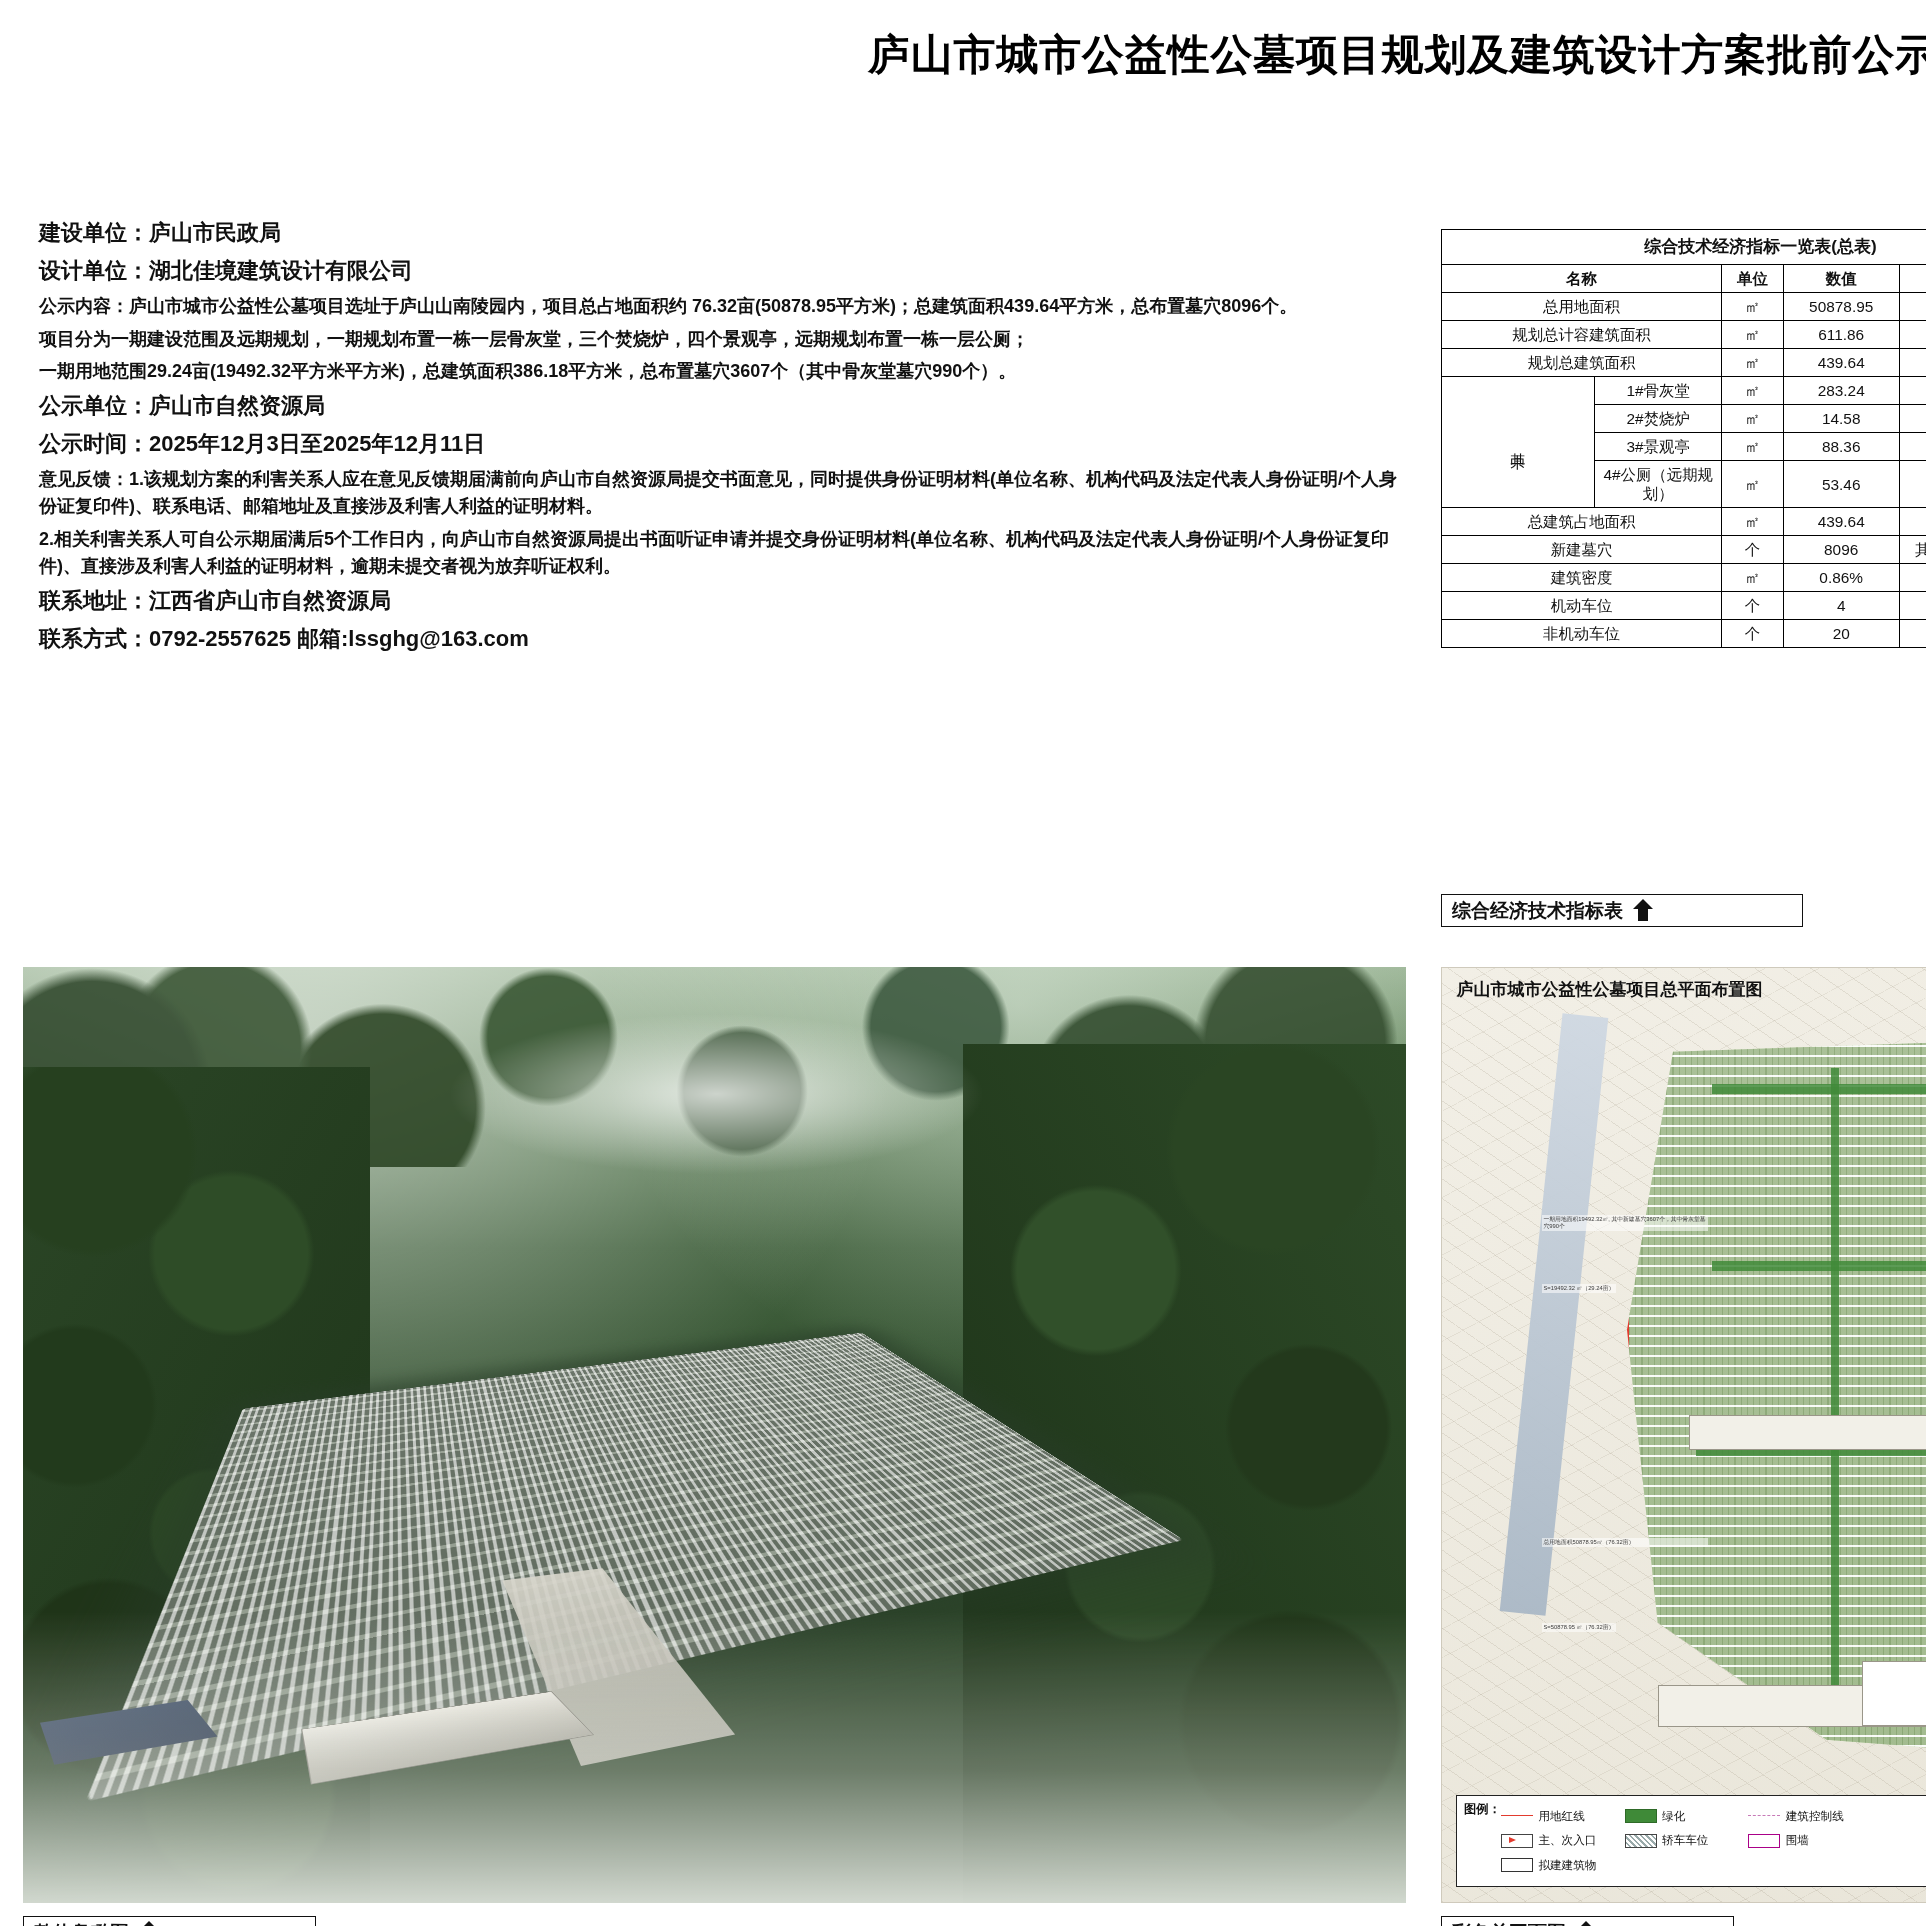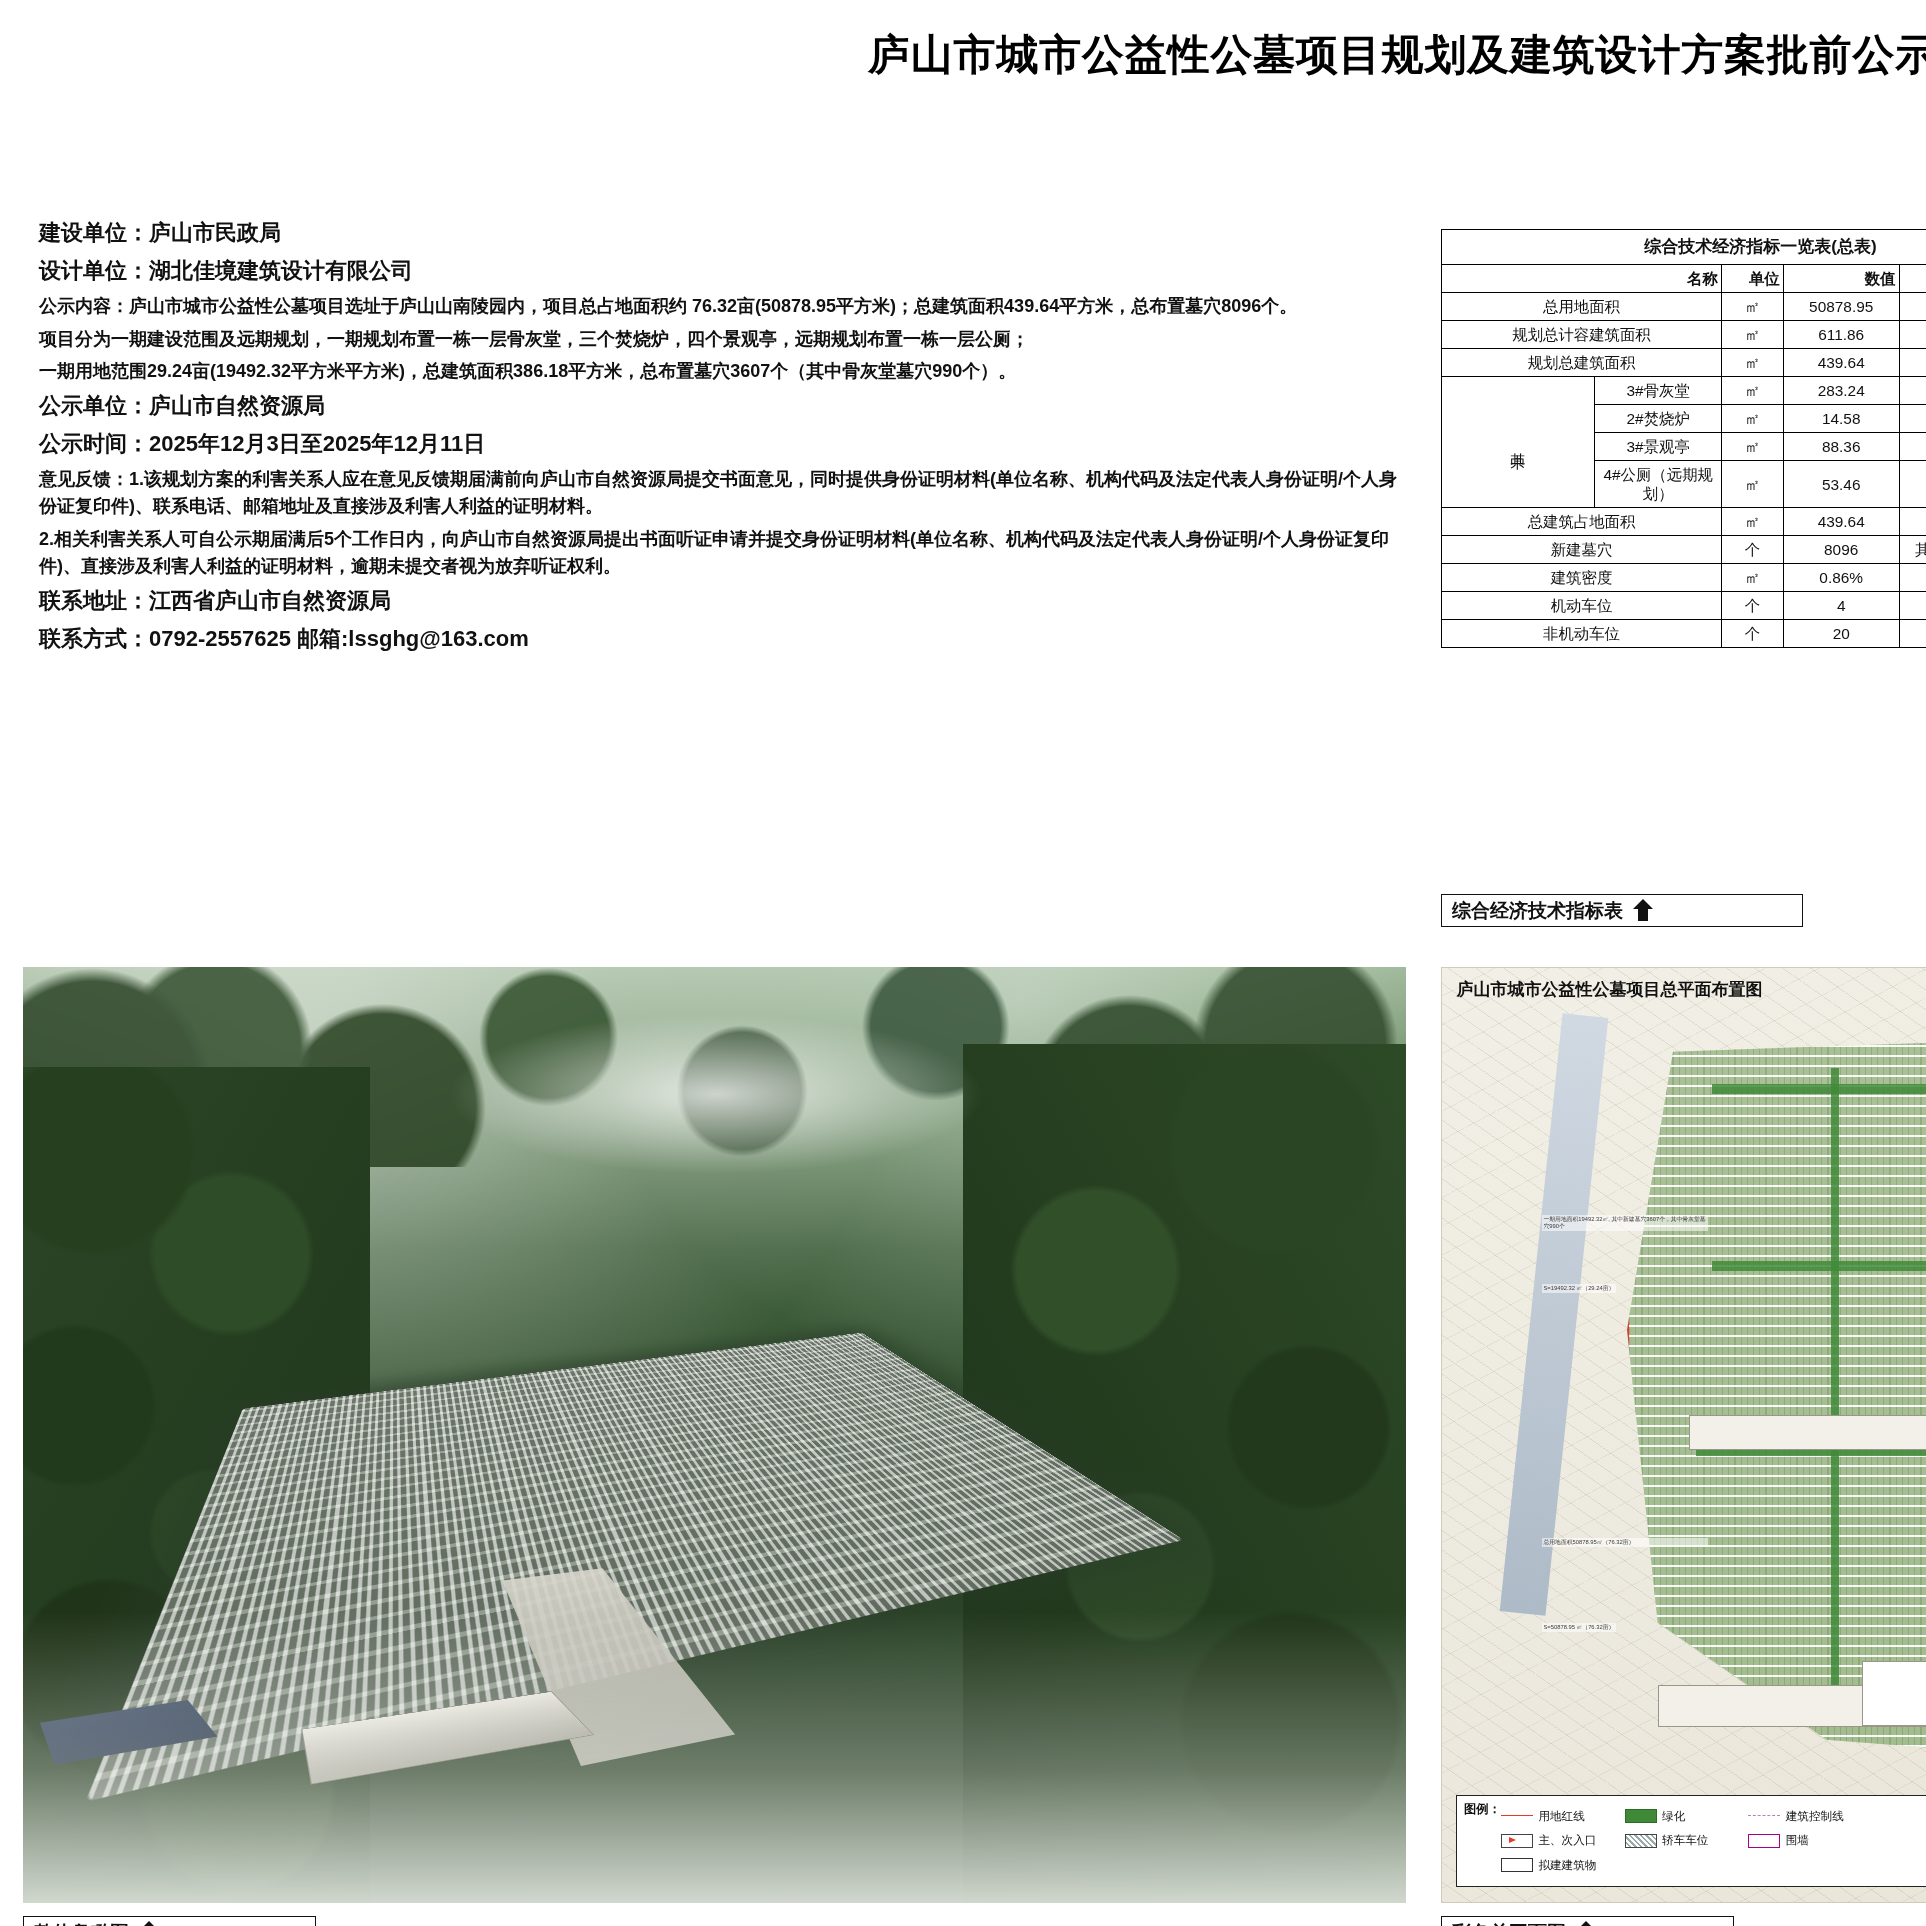--- a/index.html
+++ b/index.html
@@ -85,21 +85,21 @@
   }
   table.ind caption {
     caption-side: top;
     border: 0.8px solid #000;
     border-bottom: none;
     font-size: 17px;
     font-weight: bold;
     padding: 5.4px 0;
     background: #fff;
   }
-  table.ind .hdr td { font-weight: bold; text-align: right; }
+  table.ind .hdr td { font-weight: bold; }
   .t-main { width: 639px; }
   .t-main col.c1 { width: 154px; }
   .t-main col.c2 { width: 127px; }
   .t-main col.c3 { width: 62px; }
   .t-main col.c4 { width: 116px; }
   .t-main col.c5 { width: 181px; }
 
   .vert { writing-mode: vertical-rl; text-orientation: upright; letter-spacing: 2.3px; }
 
   
@@ -403,21 +403,21 @@
             </tr>
             <tr>
               <td colspan="2">规划总建筑面积</td>
               <td>㎡</td>
               <td>439.64</td>
               <td></td>
             </tr>
 
             <tr>
               <td rowspan="4" class="vert">其中</td>
-              <td>3#骨灰堂</td>
+              <td>1#骨灰堂</td>
               <td>㎡</td>
               <td>283.24</td>
               <td></td>
             </tr>
             <tr>
               <td>2#焚烧炉</td>
               <td>㎡</td>
               <td>14.58</td>
               <td></td>
             </tr>

